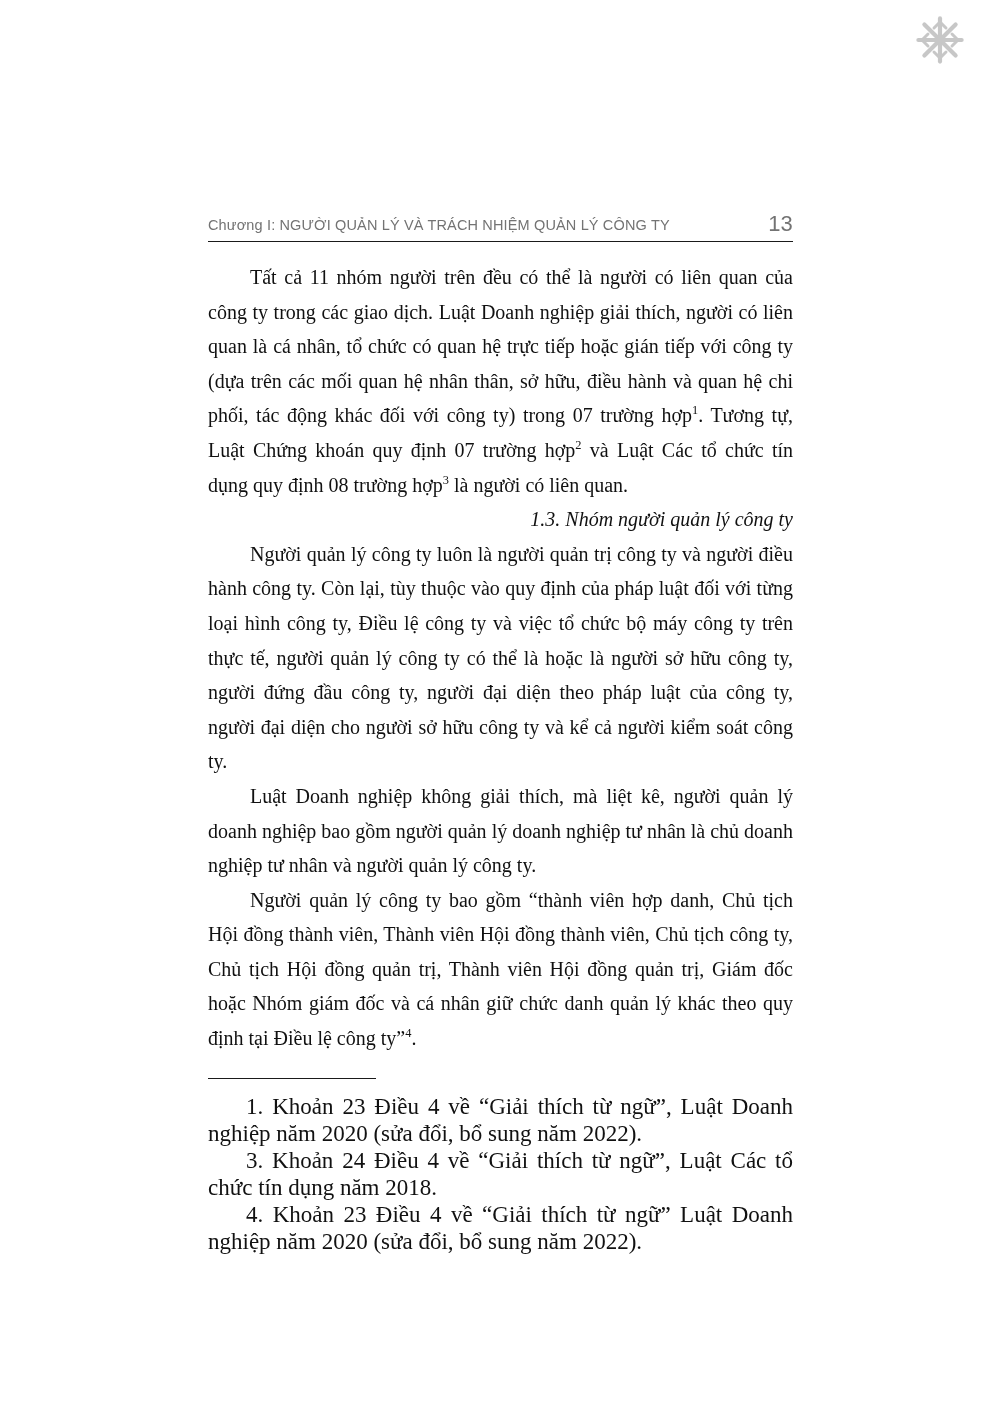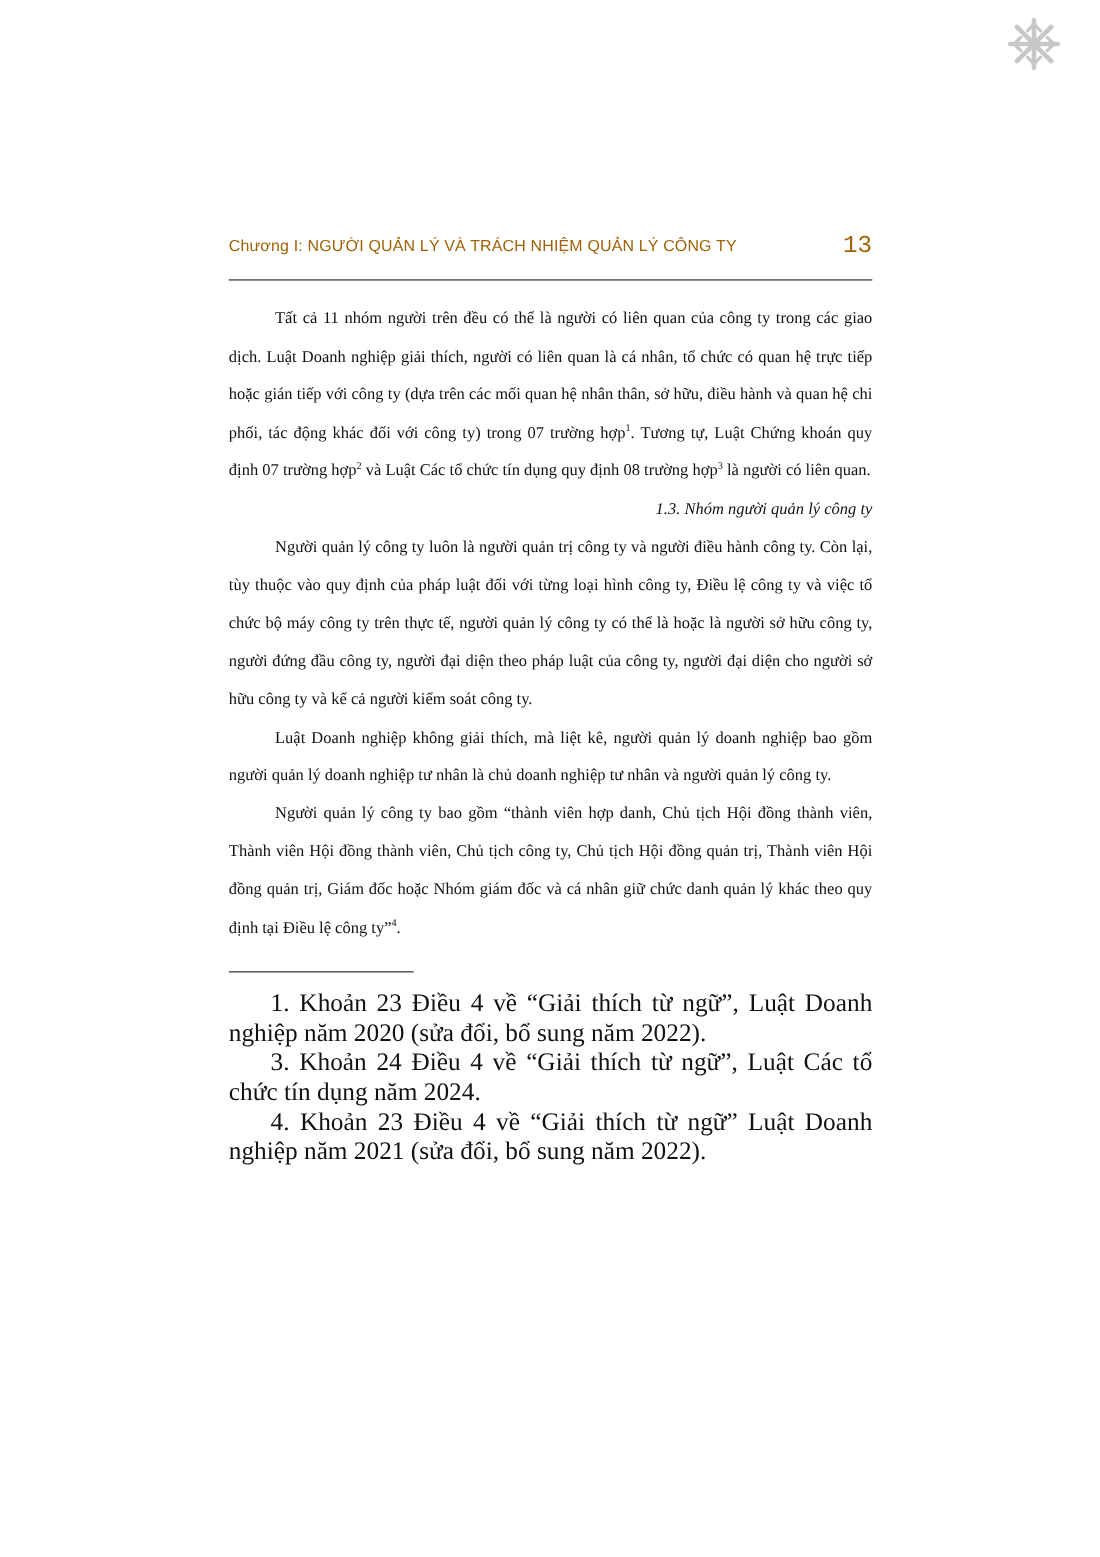--- a/index.html
+++ b/index.html
@@ -40,40 +40,40 @@
     width: 585px;
   }
 
   .running-head {
     display: flex;
     align-items: baseline;
     justify-content: space-between;
     font-family: "Liberation Sans", sans-serif;
     font-size: 14.5px;
     letter-spacing: 0.15px;
-    color: #a16207;
-    padding-bottom: 20px;
+    color: #737373;
+    padding-bottom: 7px;
     border-bottom: 1.6px solid #1a1a1a;
     width: 585px;
   }
   .running-head .rh-title {
     white-space: nowrap;
   }
   .running-head .rh-page {
-    font-family: Liberation Mono, monospace;
+    font-family: Liberation Sans, sans-serif;
     font-size: 22px;
     line-height: 1;
     position: relative;
     top: 1px;
     margin-left: 18px;
   }
 
   .body-text {
     margin-top: 18px;
-    font-size: 15px;
+    font-size: 20px;
     line-height: 34.6px;
     text-align: justify;
     text-justify: inter-word;
     hyphens: none;
   }
   .body-text p {
     margin: 0;
     text-indent: 42px;
   }
   .body-text p.heading-sub {
@@ -149,18 +149,18 @@
 
       <p>Luật Doanh nghiệp không giải thích, mà liệt kê, người quản lý doanh nghiệp bao gồm người quản lý doanh nghiệp tư nhân là chủ doanh nghiệp tư nhân và người quản lý công ty.</p>
 
       <p><span>Người quản lý công ty bao gồm “thành viên hợp danh, Chủ tịch Hội đồng thành viên, Thành viên Hội đồng thành viên, Chủ tịch công ty, Chủ tịch Hội đồng quản trị, Thành viên Hội đồng quản trị, Giám đốc hoặc Nhóm giám đốc và cá nhân giữ chức danh quản lý khác theo quy định tại Điều lệ công ty”</span><sup>4</sup><span>.</span></p>
     </div>
 
     <div class="footnote-rule"></div>
 
     <div class="footnotes">
       <p>1. Khoản 23 Điều 4 về “Giải thích từ ngữ”, Luật Doanh nghiệp năm 2020 (sửa đổi, bổ sung năm 2022).</p>
-      <p>3. Khoản 24 Điều 4 về “Giải thích từ ngữ”, Luật Các tổ chức tín dụng năm 2024.</p>
-      <p>4. Khoản 23 Điều 4 về “Giải thích từ ngữ” Luật Doanh nghiệp năm 2021 (sửa đổi, bổ sung năm 2022).</p>
+      <p>3. Khoản 24 Điều 4 về “Giải thích từ ngữ”, Luật Các tổ chức tín dụng năm 2018.</p>
+      <p>4. Khoản 23 Điều 4 về “Giải thích từ ngữ” Luật Doanh nghiệp năm 2020 (sửa đổi, bổ sung năm 2022).</p>
     </div>
 
   </div>
 </div>
 
 </body></html>

